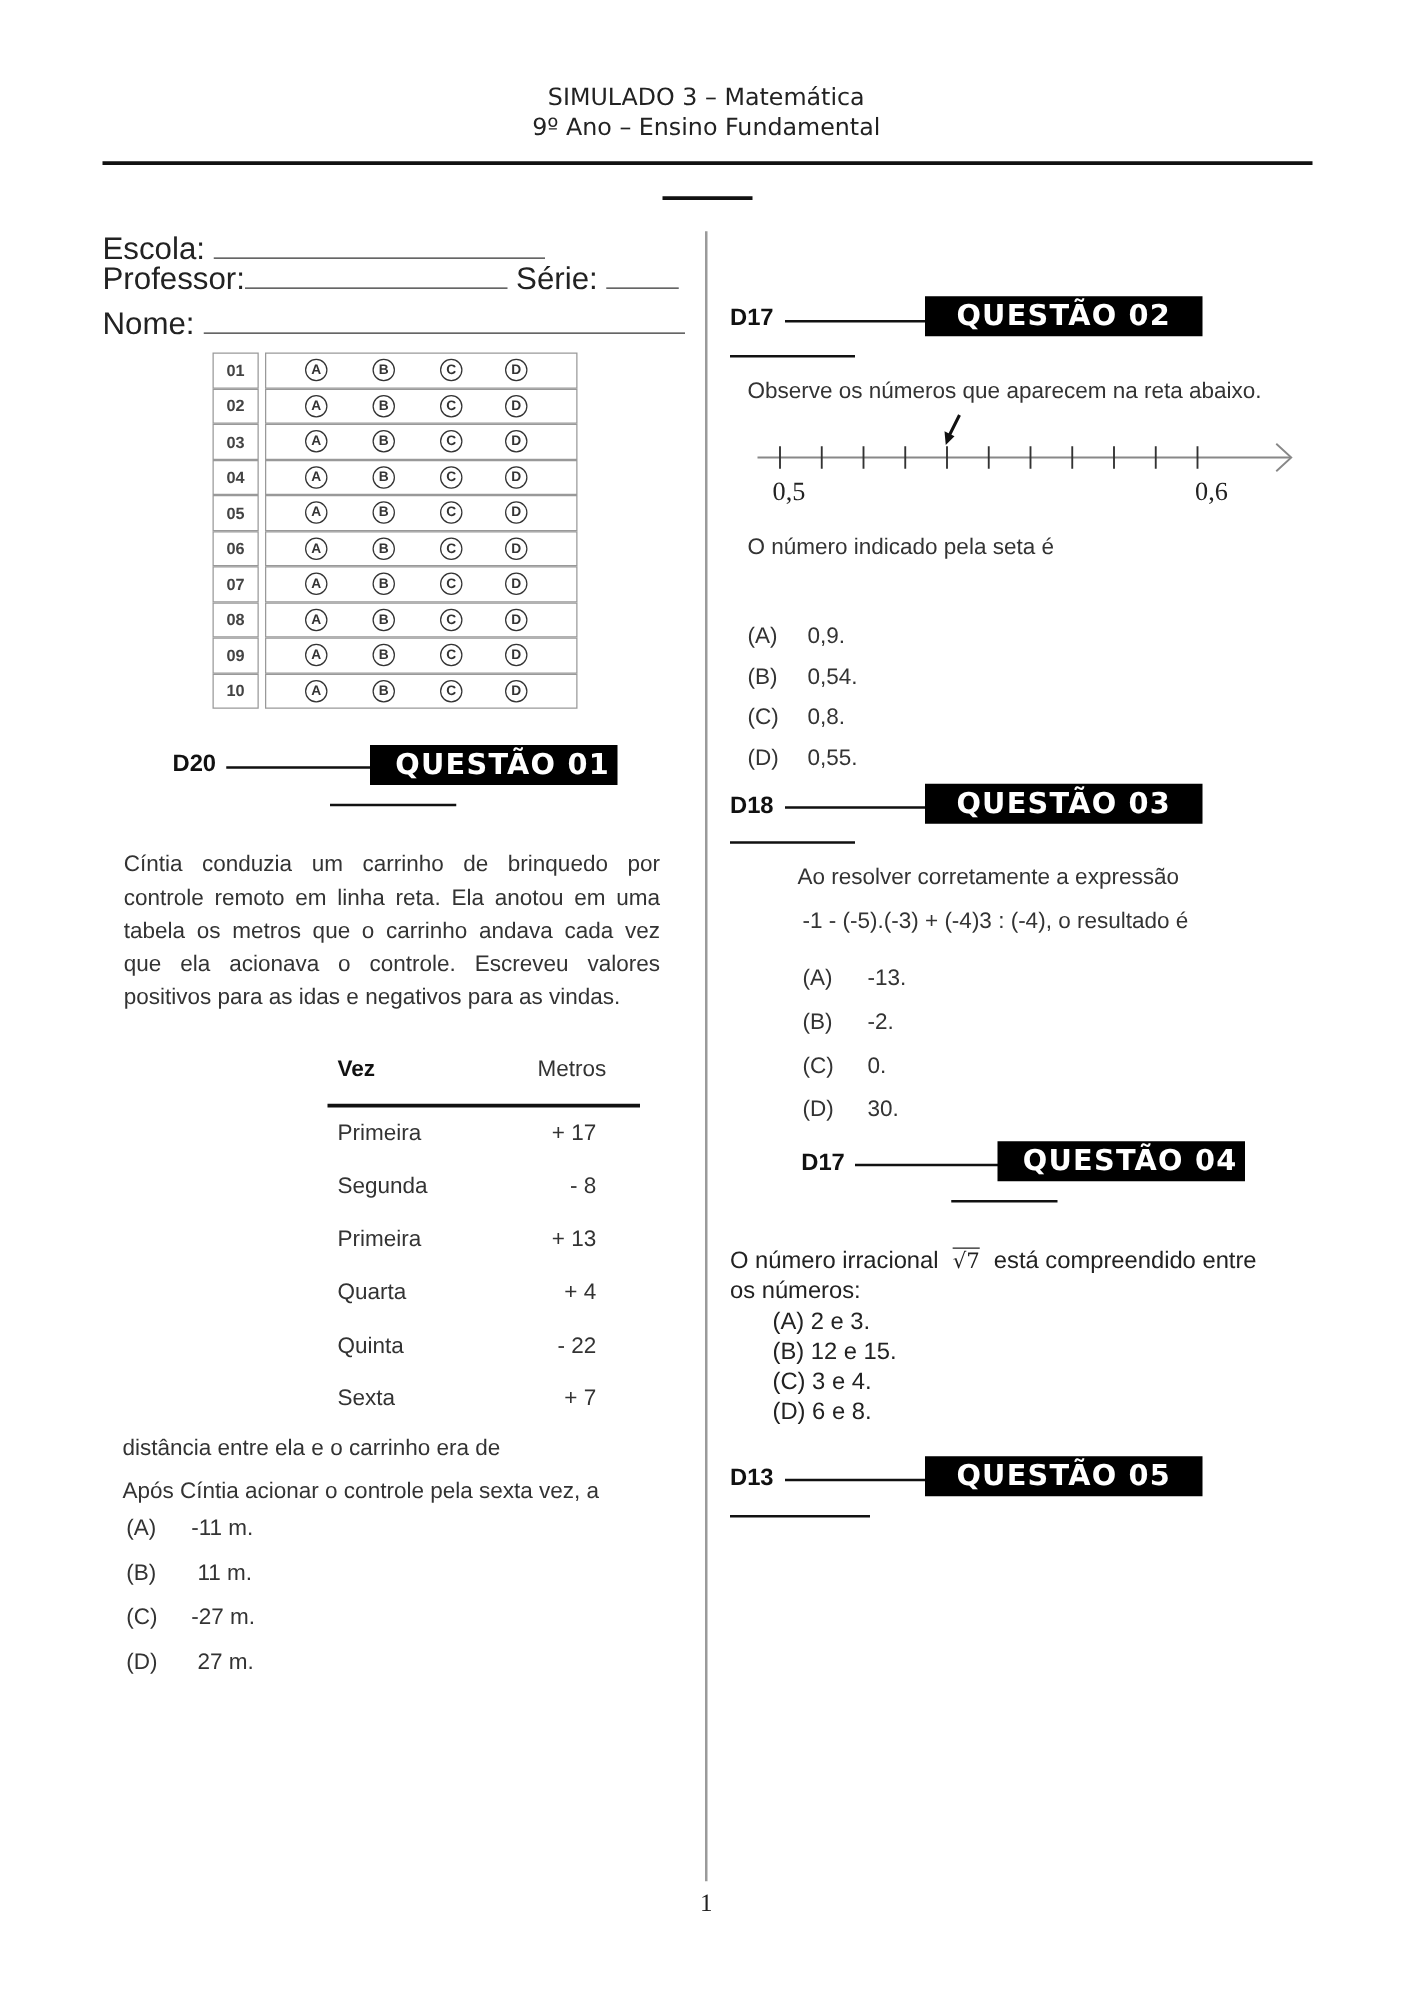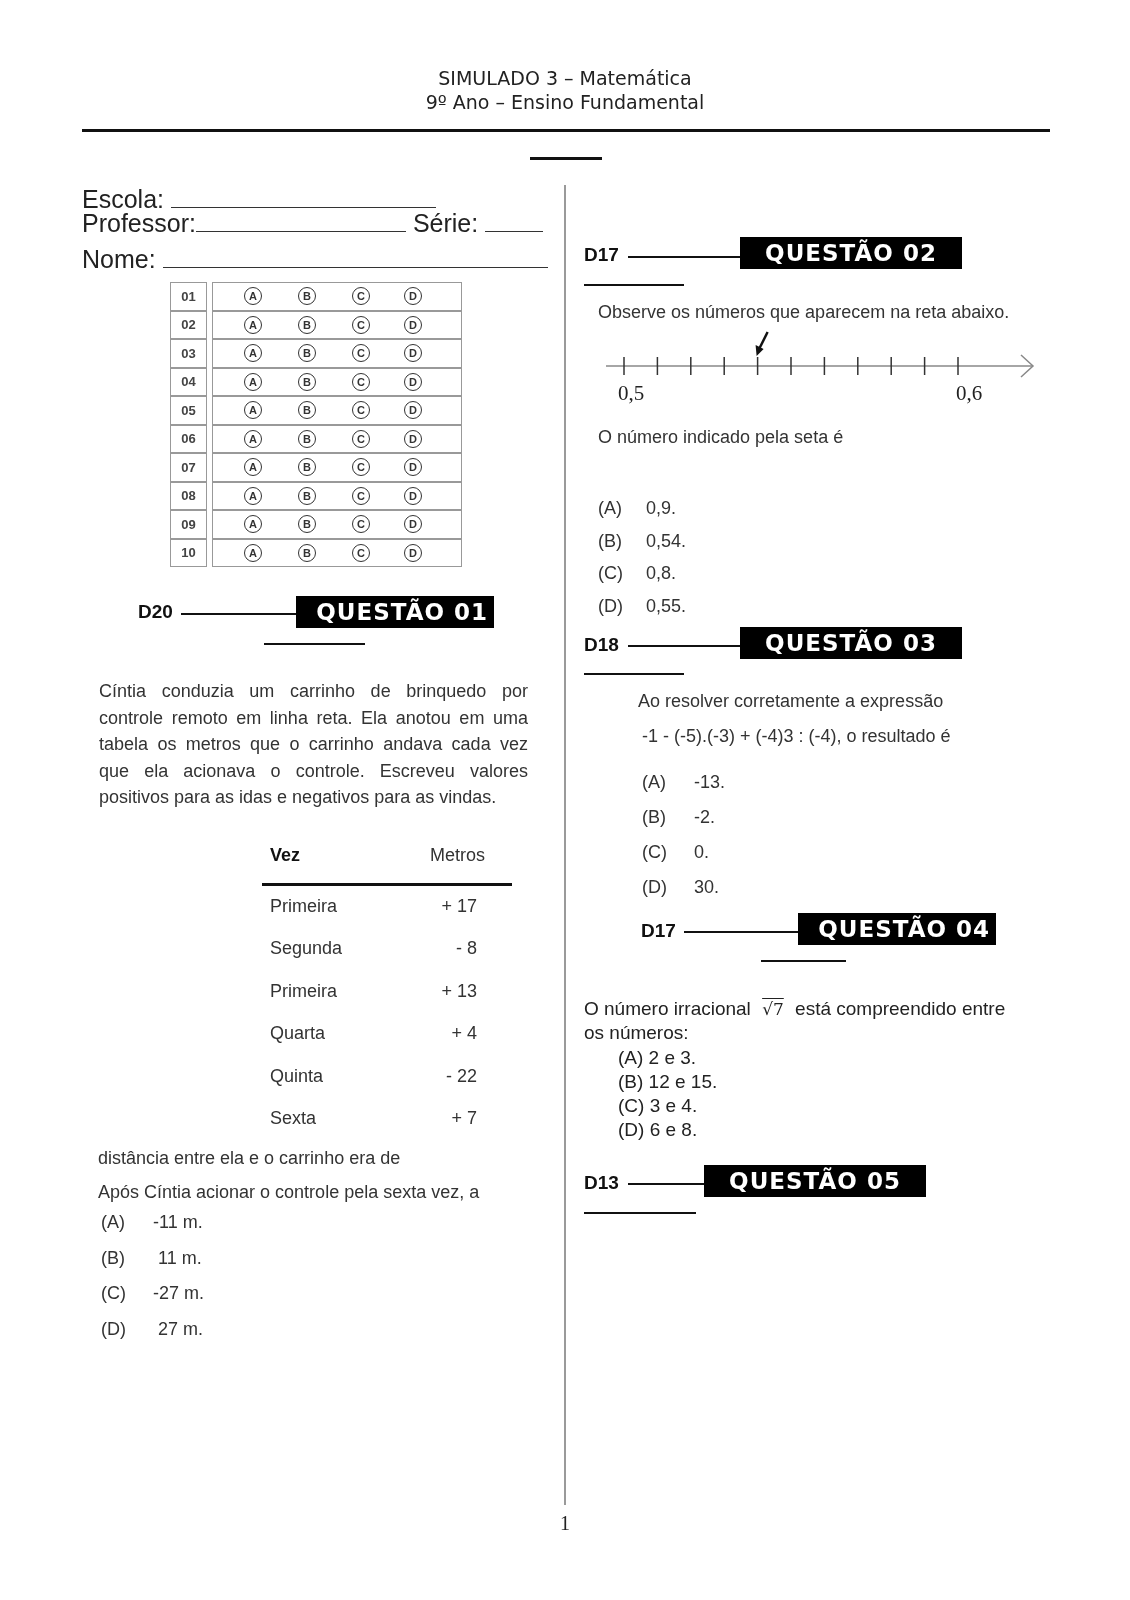--- a/index.html
+++ b/index.html
@@ -271,18 +271,18 @@
 </div>
 <div class="abs opt4" style="left:618px; top:1046px;" id="q4opts">
     <div>(A) 2 e 3.</div>
     <div>(B) 12 e 15.</div>
     <div>(C) 3 e 4.</div>
     <div>(D) 6 e 8.</div>
   </div>
 
 <div class="abs qcode" style="left:584px; top:1172px;">D13</div>
 <div class="abs qline" style="left:628px; top:1183px; width:112px;"></div>
-<div class="abs qbox center" style="left:704px; top:1165px; width:222px; height:32px;">
+<div class="abs qbox center" style="left:740px; top:1165px; width:222px; height:32px;">
   <span>QUESTÃO 05</span>
 </div>
 <div class="abs qline" style="left:584px; top:1212px; width:112px;"></div>
 
 <div class="abs" style="left:560px; top:1512px; font-family:'Liberation Serif', serif; font-size:20px; color:#222;">1</div>
 
 </body></html>

